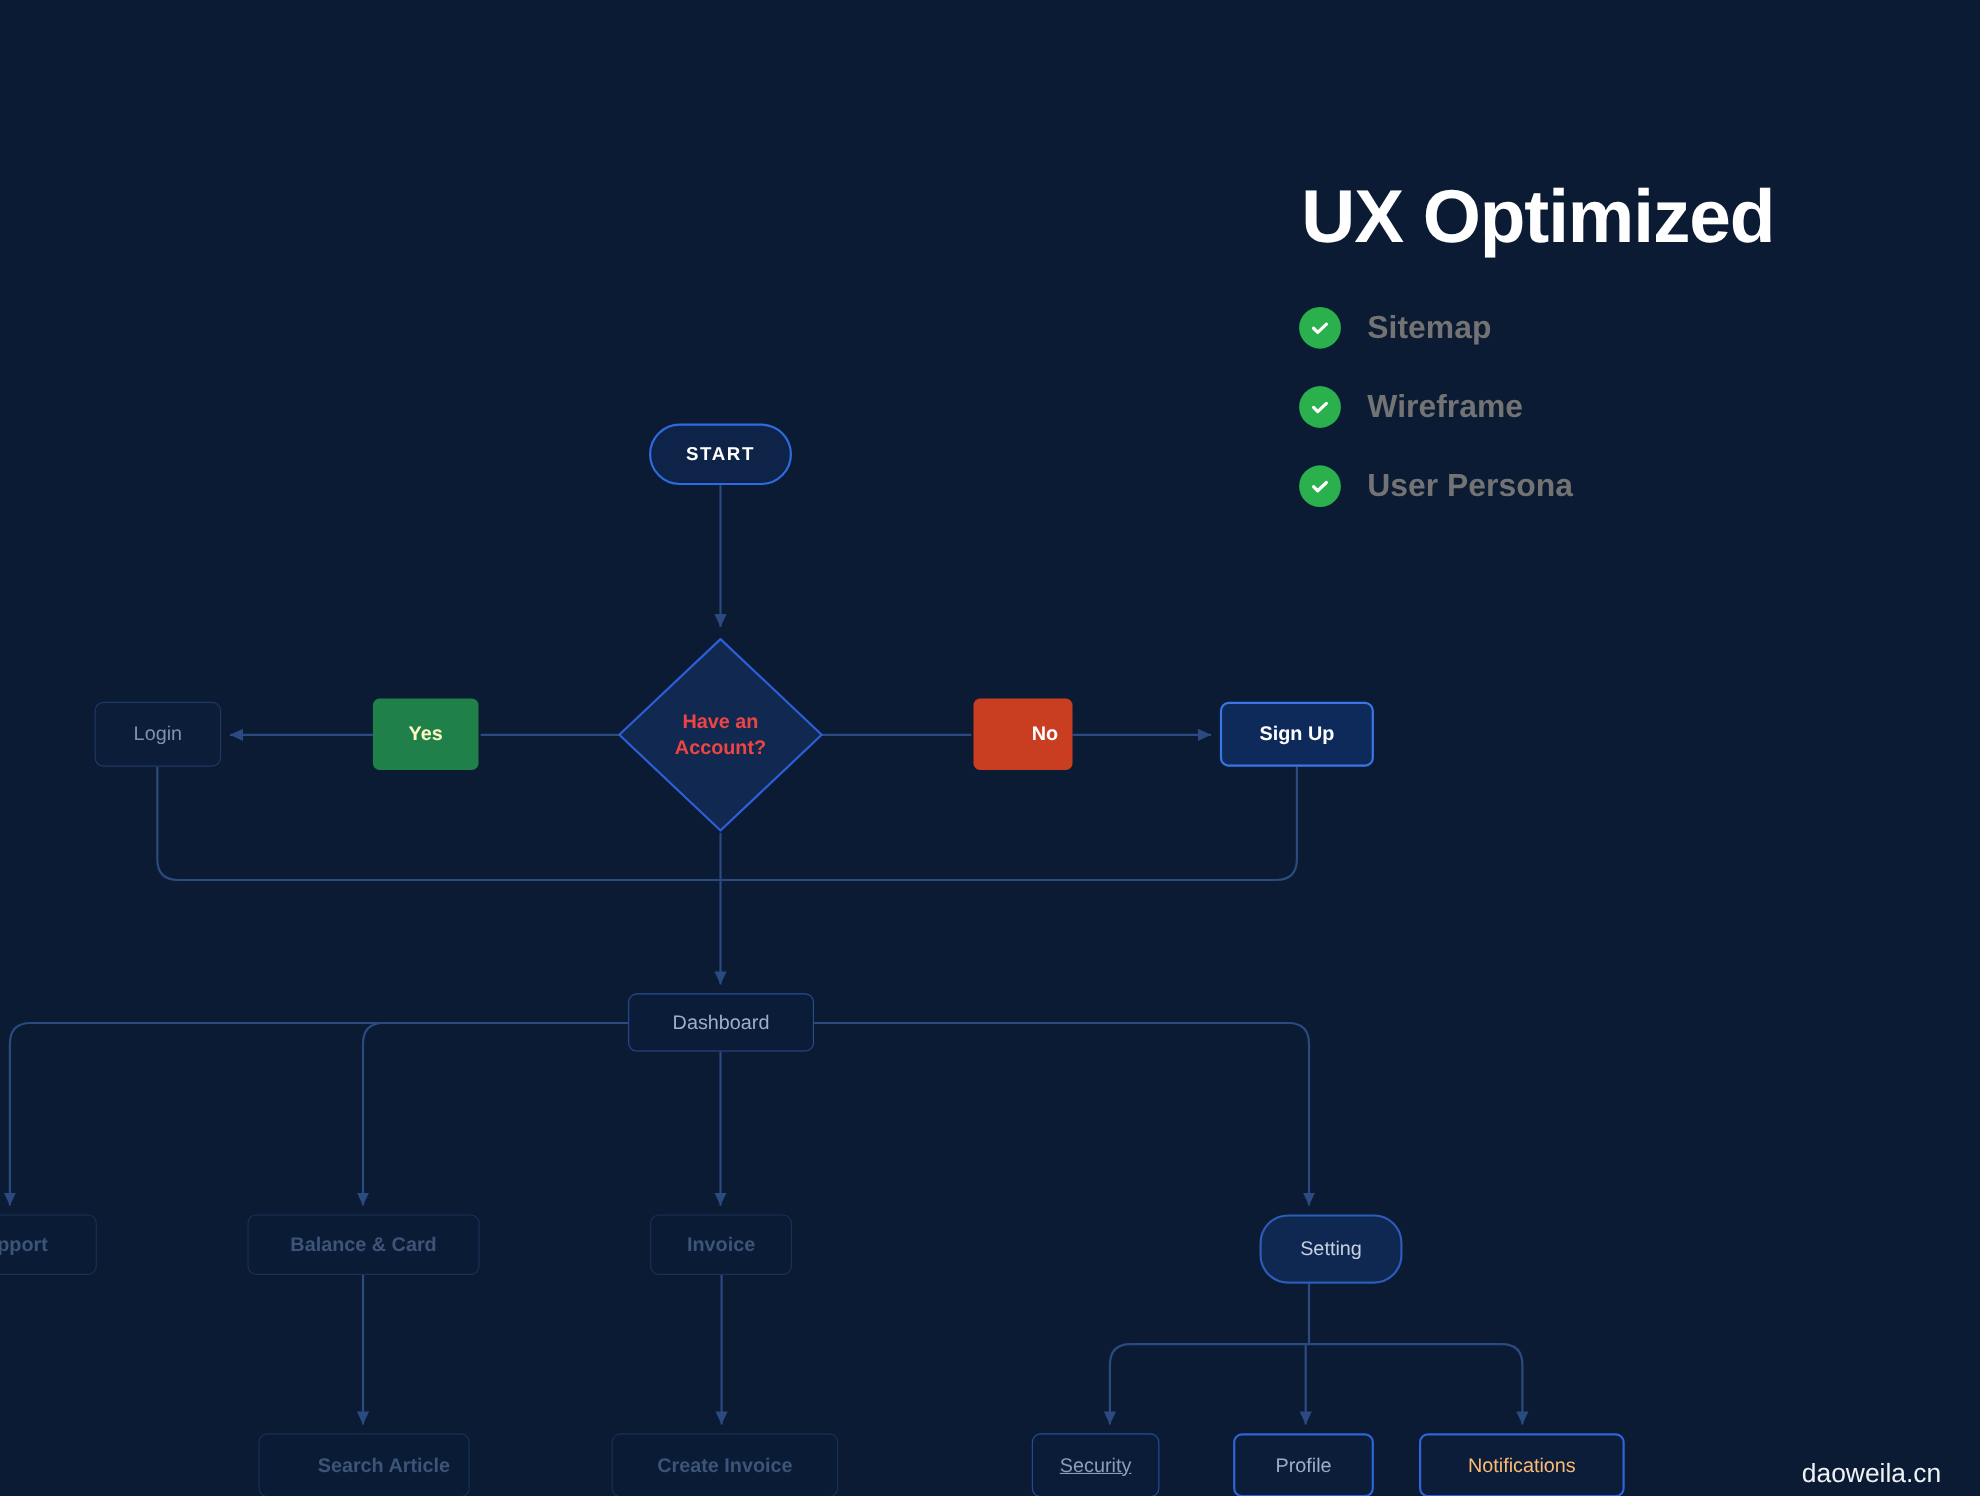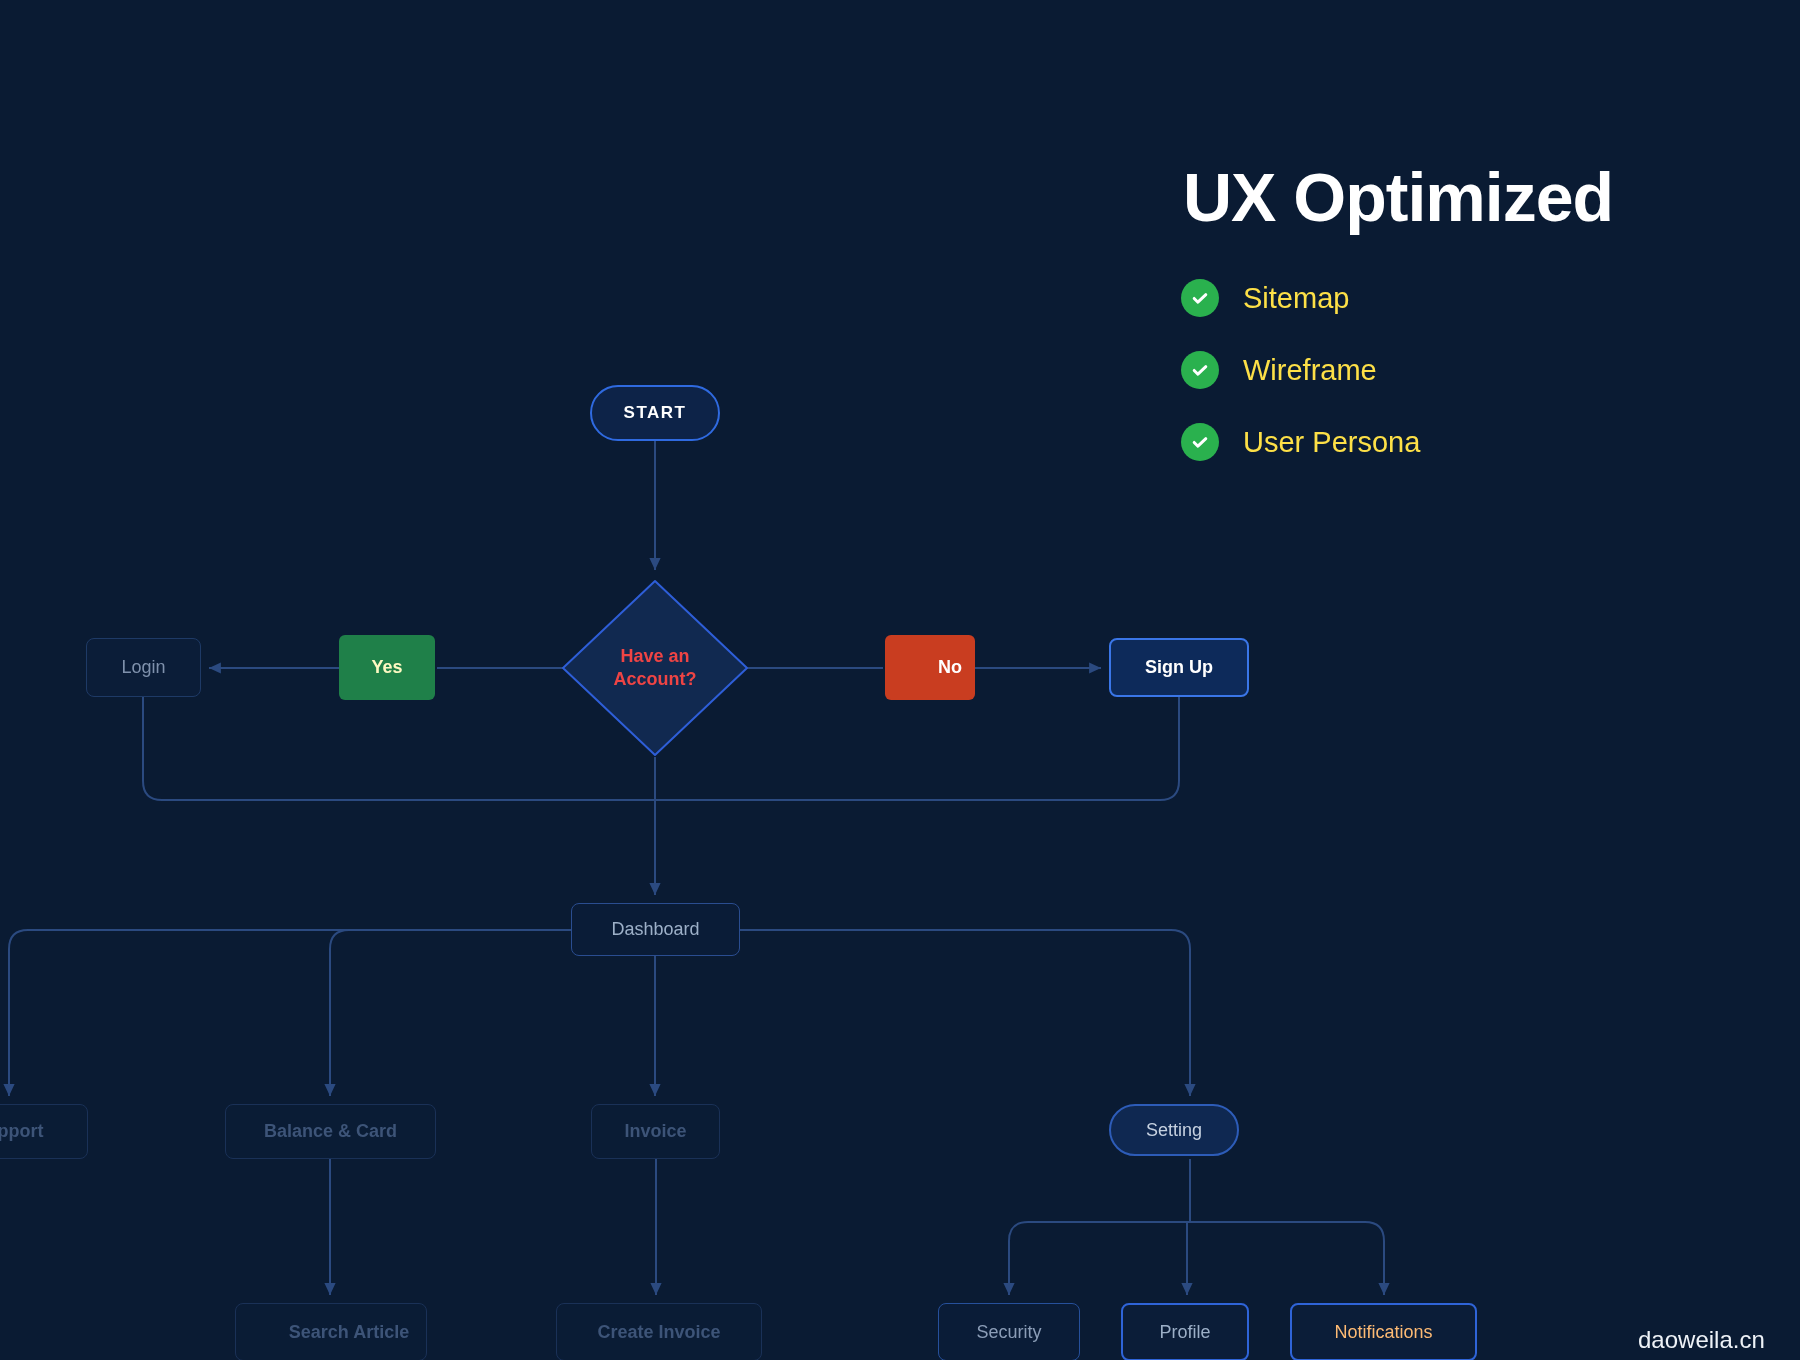--- a/index.html
+++ b/index.html
@@ -49,21 +49,21 @@
     display:flex;flex-direction:column;gap:34px;
   }
   .check-row{display:flex;align-items:center;gap:24px;}
   .check-circle{
     width:38px;height:38px;border-radius:50%;
     background:#2ab14e;
     display:flex;align-items:center;justify-content:center;
     flex:0 0 38px;
   }
   .check-circle svg{width:20px;height:20px;display:block;}
-  .check-label{color:#fde047;font-size:29px;font-weight:400;}
+  .check-label{color:#737373;font-size:29px;font-weight:700;}
   .watermark{
     position:absolute;left:1638px;top:1326px;
     color:#eef2f7;font-size:24px;
   }
 </style>
 </head>
 <body>
 
 <div class="stage">
 
@@ -109,27 +109,27 @@
   <div class="node brightbox" style="left:1109px;top:638px;width:140px;height:59px;">Sign Up</div>
 
   <div class="node midbox" style="left:571px;top:903px;width:169px;height:53px;">Dashboard</div>
 
   <div class="node faded" style="left:-70px;top:1104px;width:158px;height:55px;">Support</div>
 
   <div class="node faded" style="left:225px;top:1104px;width:211px;height:55px;">Balance &amp; Card</div>
 
   <div class="node faded" style="left:591px;top:1104px;width:129px;height:55px;">Invoice</div>
 
-  <div class="node settingbox" style="left:1109px;top:1104px;width:130px;height:52px;border-radius:26px;">Setting</div>
+  <div class="node settingbox" style="left:1145px;top:1104px;width:130px;height:63px;border-radius:26px;">Setting</div>
 
   <div class="node faded" style="left:235px;top:1303px;width:192px;height:58px;padding-left:36px;">Search Article</div>
 
   <div class="node faded" style="left:556px;top:1303px;width:206px;height:58px;">Create Invoice</div>
 
-  <div class="node securitybox" style="left:938px;top:1303px;width:142px;height:58px;">Security</div>
+  <div class="node securitybox" style="left:938px;top:1303px;width:116px;height:58px;text-decoration:underline;">Security</div>
 
   <div class="node profilebox" style="left:1121px;top:1303px;width:128px;height:58px;">Profile</div>
 
   <div class="node notifbox" style="left:1290px;top:1303px;width:187px;height:58px;">Notifications</div>
 
   <div class="title">UX Optimized</div>
 
   <div class="checklist">
     <div class="check-row">
       <span class="check-circle">

